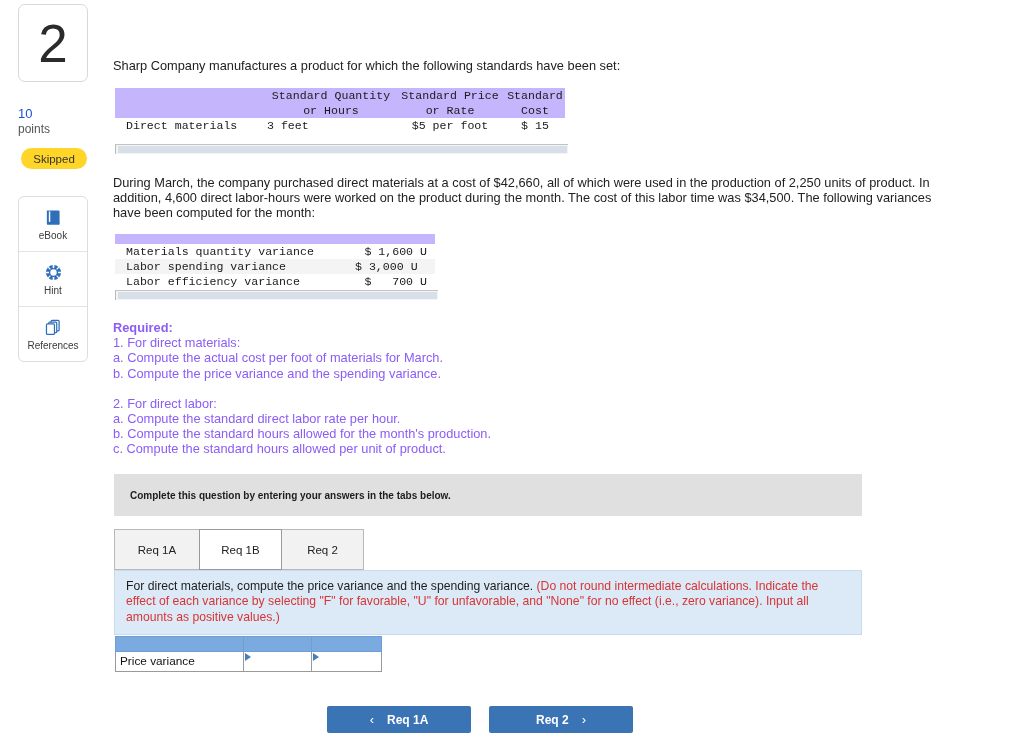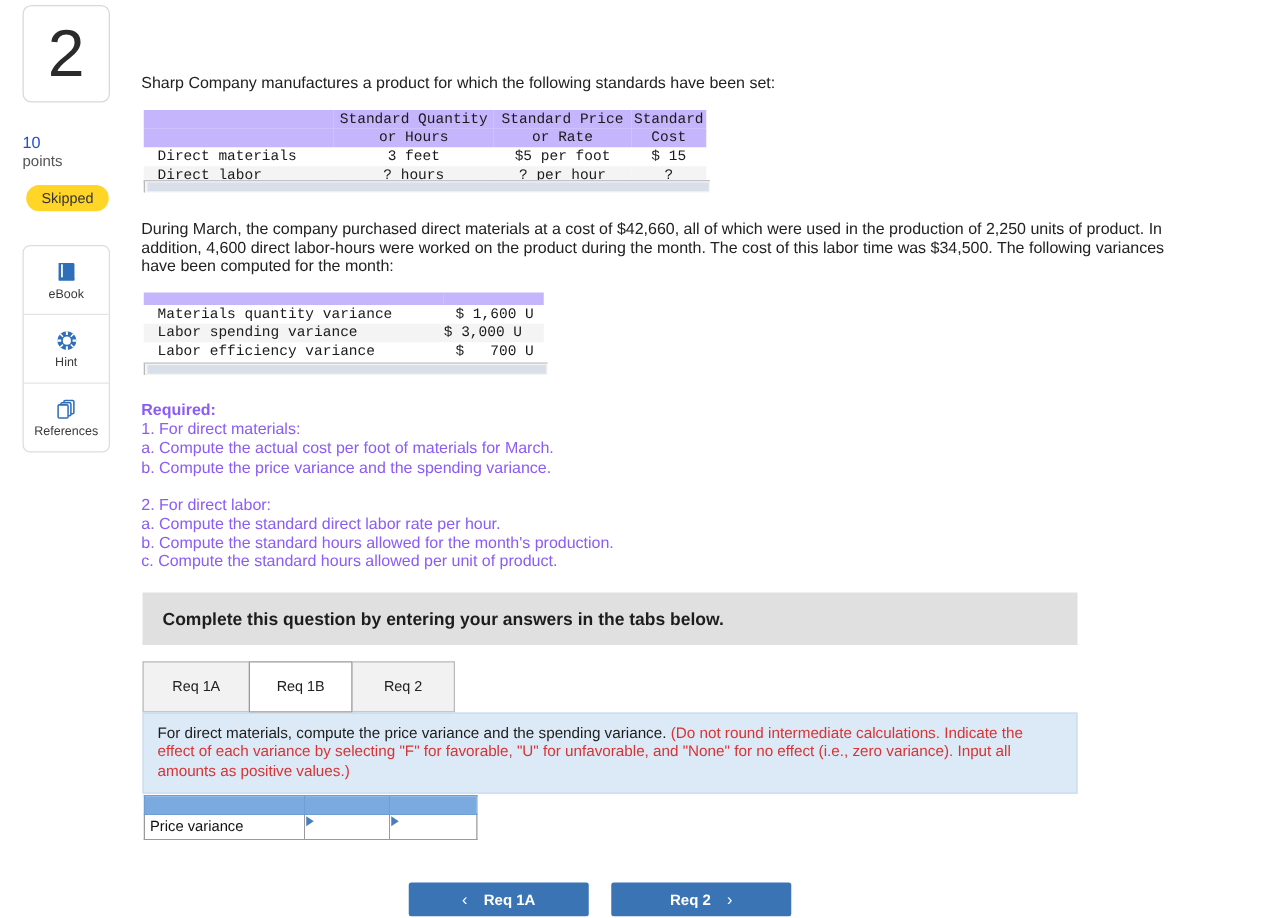--- a/index.html
+++ b/index.html
@@ -179,21 +179,21 @@
     left: 2px;
     top: 474px;
     width: 748px;
     height: 42px;
     background: #e0e0e0;
     display: flex;
     align-items: center;
     box-sizing: border-box;
   }
   .complete-banner span {
-    font-size: 14px;
+    font-size: 10px;
     font-weight: bold;
     color: #1d1d1d;
     padding-left: 16px;
   }
 
   .tabs-row {
     position: absolute;
     left: 2px;
     top: 529px;
     height: 41px;
@@ -361,29 +361,23 @@
       <td style="width:60px; text-align:center;">Standard</td>
     </tr>
     <tr class="mt-head">
       <td></td>
       <td style="text-align:center;">or Hours</td>
       <td style="text-align:center;">or Rate</td>
       <td style="text-align:center;">Cost</td>
     </tr>
     <tr class="mt-row-odd">
       <td style="padding-left:11px;">Direct materials</td>
-      <td style="text-align:center;">3 feet</td>
+      <td style="">3 feet</td>
       <td style="text-align:center;">$5 per foot</td>
       <td style="text-align:center;">$ 15</td>
-    </tr>
-    <tr class="mt-row-even">
-      <td style="padding-left:11px;">Direct labor</td>
-      <td style="text-align:center;">? hours</td>
-      <td style="text-align:center;">? per hour</td>
-      <td style="text-align:center;">?</td>
     </tr>
   </tbody>
     </table>
   <div class="scroll-strip" style="left:3px; top:144px; width:452px;">
       <i></i>
     </div>
 
   <div class="body-para" style="top:175px;">During March, the company purchased direct materials at a cost of $42,660, all of which were used in the production of 2,250 units of product. In addition, 4,600 direct labor-hours were worked on the product during the month. The cost of this labor time was $34,500. The following variances have been computed for the month:</div>
 
   <table class="mono-table" style="left:3px; top:234px; width:320px;">

